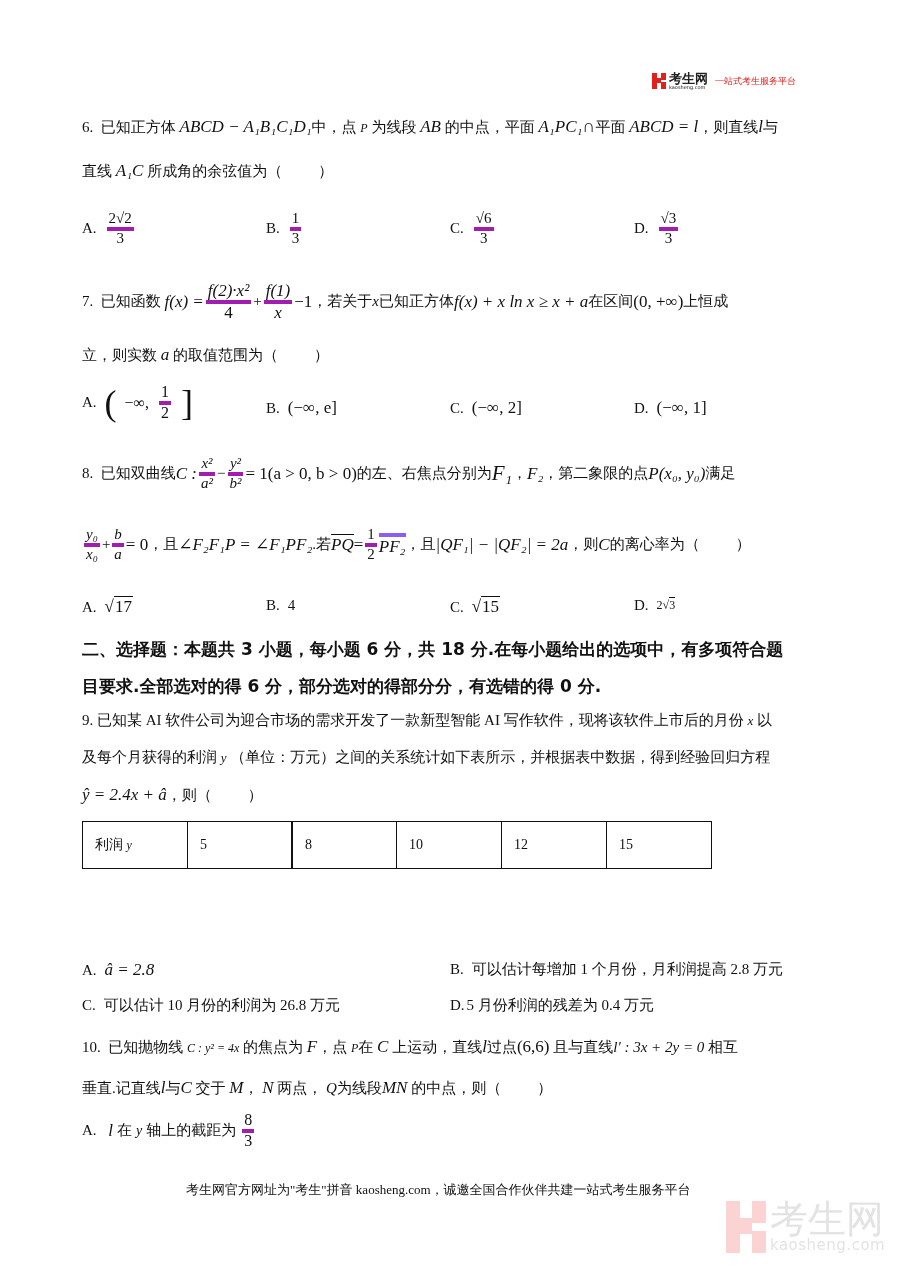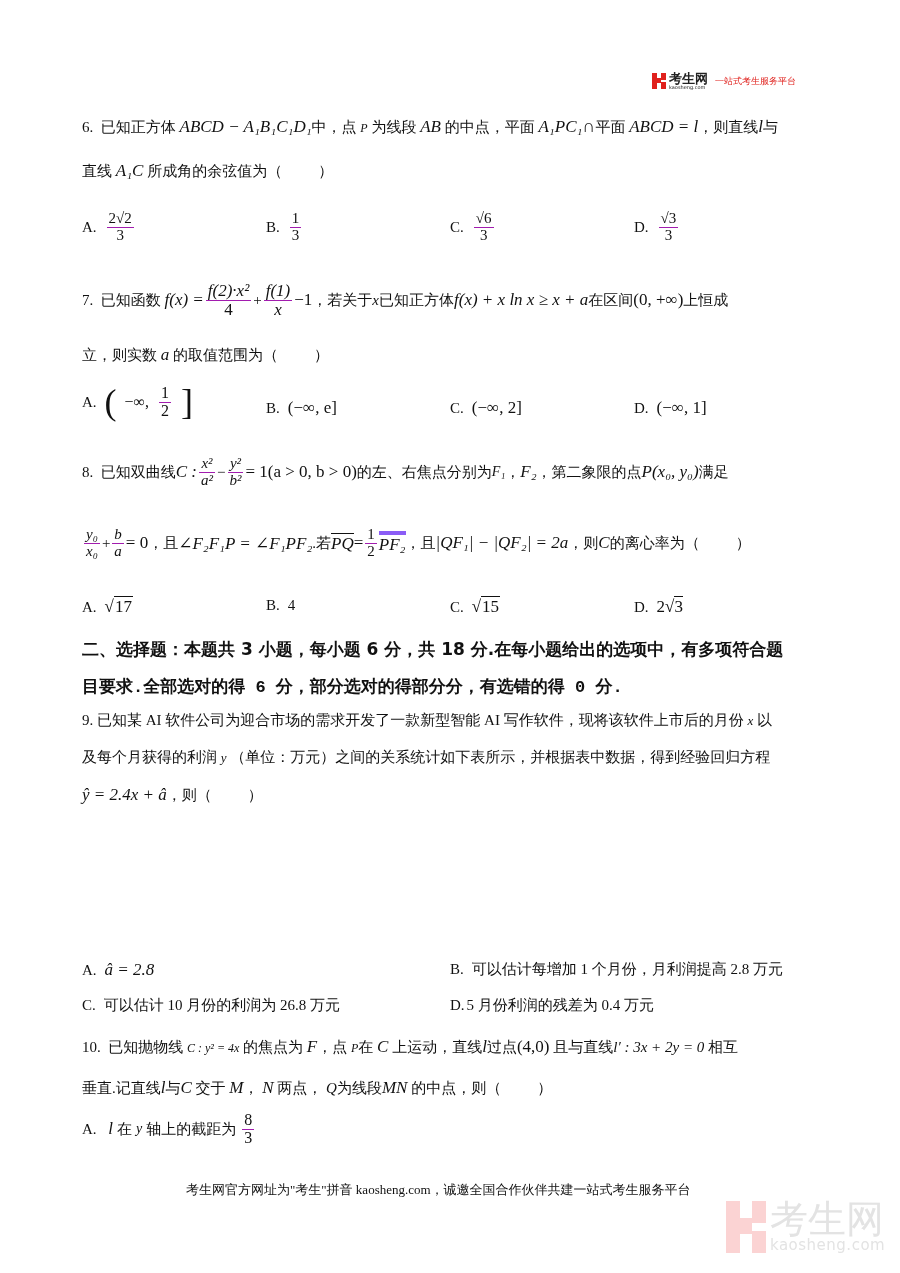--- a/index.html
+++ b/index.html
@@ -1,20 +1,20 @@
 <!DOCTYPE html>
 <html><head>
 <meta charset="utf-8">
 <style>
   html, body { margin:0; padding:0; background:#ffffff; }
   body { width:900px; height:1273px; position:relative; overflow:hidden;
          font-family:"Liberation Serif","DejaVu Serif",serif; color:#111; font-size:15px; }
   .m { font-family:"Liberation Serif","DejaVu Serif",serif; font-style:italic; }
   .frac { display:inline-flex; flex-direction:column; align-items:center; vertical-align:middle; margin:0 2px; line-height:1.05; }
-  .frac .num { border-bottom:1px solid #a21caf; padding:0 2px; }
+  .frac .num { border-bottom:4px solid #a21caf; padding:0 2px; }
   .frac .den { padding:0 2px; }
   .line { position:absolute; left:82px; white-space:nowrap; font-size:15px; }
   .opt { position:absolute; white-space:nowrap; font-size:15px; display:flex; align-items:center; gap:8px; }
   .sqrt { display:inline-block; }
   .sqrt .rad { border-top:1px solid #111; padding:0 1px; }
   .bold { font-weight:bold; font-size:17px; font-family:"DejaVu Sans","Liberation Sans",sans-serif; }
   
   .logo { position:absolute; left:652px; top:72px; display:flex; align-items:center; gap:3px; }
   .logo-mark { width:14px; height:16px; position:relative; }
   .logo-mark div { position:absolute; background:#e0211d; }
@@ -155,21 +155,21 @@
       <span class="num m">x²</span>
       <span class="den m">a²</span>
     </span>
   <span>−</span>
   <span class="frac" style="font-size:15px">
       <span class="num m">y²</span>
       <span class="den m">b²</span>
     </span>
   <span style="font-size:17px">= 1(a &gt; 0, b &gt; 0)</span>
   <span>的左、右焦点分别为</span>
-  <span class="m" style="font-size:14px">F₁</span><span>，</span>
+  <span class="m" style="font-size:21px">F₁</span><span>，</span>
   <span class="m" style="font-size:17px">F₂</span><span>，第二象限的点</span>
   <span class="m" style="font-size:17px">P(x₀, y₀)</span><span>满足</span>
 </div>
 <div class="line" style="top:527px; display:flex; align-items:center;">
   <span class="frac" style="font-size:15px">
       <span class="num m">y₀</span>
       <span class="den m">x₀</span>
     </span>
   <span>+</span>
   <span class="frac" style="font-size:15px">
@@ -202,42 +202,50 @@
 <div class="opt" style="left:266px; top:597px;">
   <span>B.</span>
   <span>4</span>
 </div>
 <div class="opt" style="left:450px; top:597px;">
   <span>C.</span>
   <span class="sqrt" style="font-size:17px">√<span class="rad">15</span></span>
 </div>
 <div class="opt" style="left:634px; top:597px;">
   <span>D.</span>
-  <span style="font-size:17px"><span>2</span>√<span class="rad" style="border-top:1px solid #111">3</span></span>
+  <span style="font-size:12px"><span>2</span>√<span class="rad" style="border-top:1px solid #111">3</span></span>
 </div>
 
 <div class="line bold" style="top:638px;">二、选择题：本题共 3 小题，每小题 6 分，共 18 分.在每小题给出的选项中，有多项符合题</div>
-<div class="line bold" style="top:675px;font-family:Liberation Mono, monospace;">目要求.全部选对的得 6 分，部分选对的得部分分，有选错的得 0 分.</div>
+<div class="line bold" style="top:675px;">目要求.全部选对的得 6 分，部分选对的得部分分，有选错的得 0 分.</div>
 
 <div class="line" style="top:711px;">
   <span>9. 已知某 AI 软件公司为迎合市场的需求开发了一款新型智能 AI 写作软件，现将该软件上市后的月份</span>
   <span class="m" style="font-size:13px">x</span>
   <span>以</span>
 </div>
 <div class="line" style="top:748px;">
   <span>及每个月获得的利润</span>
   <span class="m" style="font-size:13px">y</span>
   <span>（单位：万元）之间的关系统计如下表所示，并根据表中数据，得到经验回归方程</span>
 </div>
 <div class="line" style="top:785px;">
   <span class="m" style="font-size:17px">ŷ = 2.4x + â</span><span>，则（</span><span class="paren"></span><span>）</span>
 </div>
 
 <table class="data">
   <tbody>
+  <tr>
+    <td><span>利润</span> <span class="m" style="font-size:12px">y</span></td>
+    <td>5</td>
+    <td class="thick">8</td>
+    <td>10</td>
+    <td>12</td>
+    <td>15</td>
+  </tr>
 </tbody>
   </table>
 
 <div class="opt" style="left:82px; top:960px;">
   <span>A.</span>
   <span class="m" style="font-size:17px">â = 2.8</span>
 </div>
 <div class="opt" style="left:450px; top:960px;">
   <span>B.</span>
   <span>可以估计每增加 1 个月份，月利润提高 2.8 万元</span>
@@ -252,21 +260,21 @@
 </div>
 
 <div class="line" style="top:1037px;">
   <span>10.</span>&nbsp;
   <span>已知抛物线</span>
   <span class="m" style="font-size:12px">C : y² = 4x</span>
   <span>的焦点为</span>
   <span class="m" style="font-size:17px">F</span><span>，点</span>
   <span class="m" style="font-size:12px">P</span><span>在</span>
   <span class="m" style="font-size:17px">C</span>
-  <span>上运动，直线</span><span class="m" style="font-size:17px">l</span><span>过点</span><span style="font-size:17px">(4,0)</span>
+  <span>上运动，直线</span><span class="m" style="font-size:17px">l</span><span>过点</span><span style="font-size:17px">(6,6)</span>
   <span>且与直线</span><span class="m" style="font-size:15px">l′ : 3x + 2y = 0</span>
   <span>相互</span>
 </div>
 <div class="line" style="top:1078px;">
   <span>垂直.记直线</span><span class="m" style="font-size:17px">l</span><span>与</span><span class="m" style="font-size:17px">C</span>
   <span>交于</span>
   <span class="m" style="font-size:17px">M</span>，
   <span class="m" style="font-size:17px">N</span>
   <span>两点，</span>
   <span class="m" style="font-size:15px">Q</span><span>为线段</span><span class="m" style="font-size:17px">MN</span>

